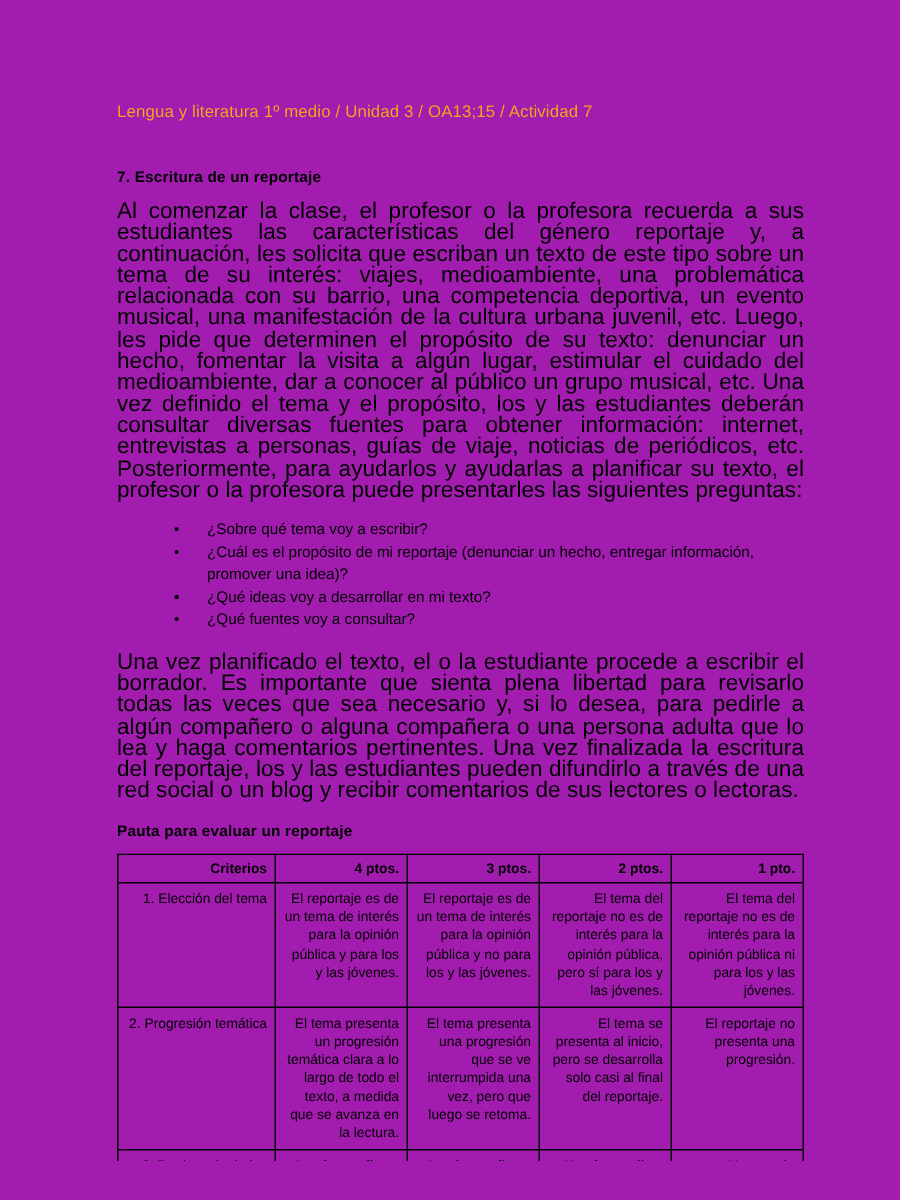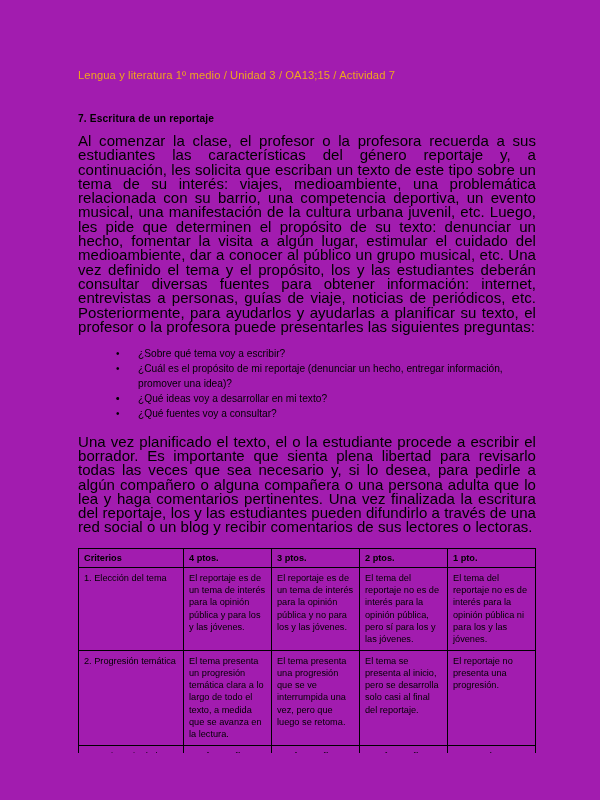--- a/index.html
+++ b/index.html
@@ -82,21 +82,21 @@
     table-layout: fixed;
     border: 1px solid #000;
   }
   table.rubric th,
   table.rubric td {
     border: 1px solid #000;
     vertical-align: top;
     padding: 4px 5px 4px 5px;
     font-size: 9.2px;
     line-height: 12.3px;
-    text-align: left;
+    text-align: right;
     margin-left: 47px;
   }
   table.rubric th {
     font-weight: bold;
     padding-top: 3px;
     padding-bottom: 3px;
     line-height: 12px;
   }
   table.rubric td.criterion {
     font-weight: normal;
@@ -140,20 +140,21 @@
       </li>
       <li>
         <span class="bullet-dot">•</span>
         <span>¿Qué fuentes voy a consultar?</span>
       </li>
     </ul>
 
     <p class="body-text">Una vez planificado el texto, el o la estudiante procede a escribir el borrador. Es importante que sienta plena libertad para revisarlo todas las veces que sea necesario y, si lo desea, para pedirle a algún compañero o alguna compañera o una persona adulta que lo lea y haga comentarios pertinentes. Una vez finalizada la escritura del reportaje, los y las estudiantes pueden difundirlo a través de una red social o un blog y recibir comentarios de sus lectores o lectoras.</p>
 
 
+    <div class="table-title">Pauta para evaluar un reportaje</div>
 
     <div class="table-clip">
       <table class="rubric">
         <colgroup>
           <col class="c-criterio">
           <col class="c-score">
           <col class="c-score">
           <col class="c-score">
           <col class="c-score">
         </colgroup>

